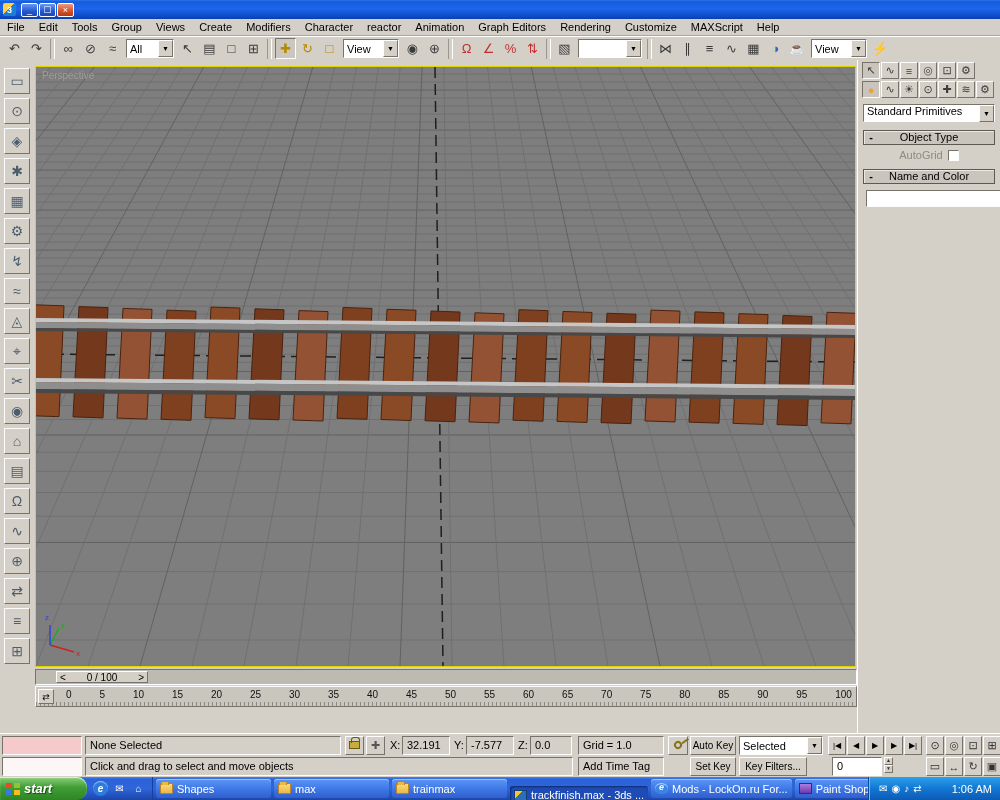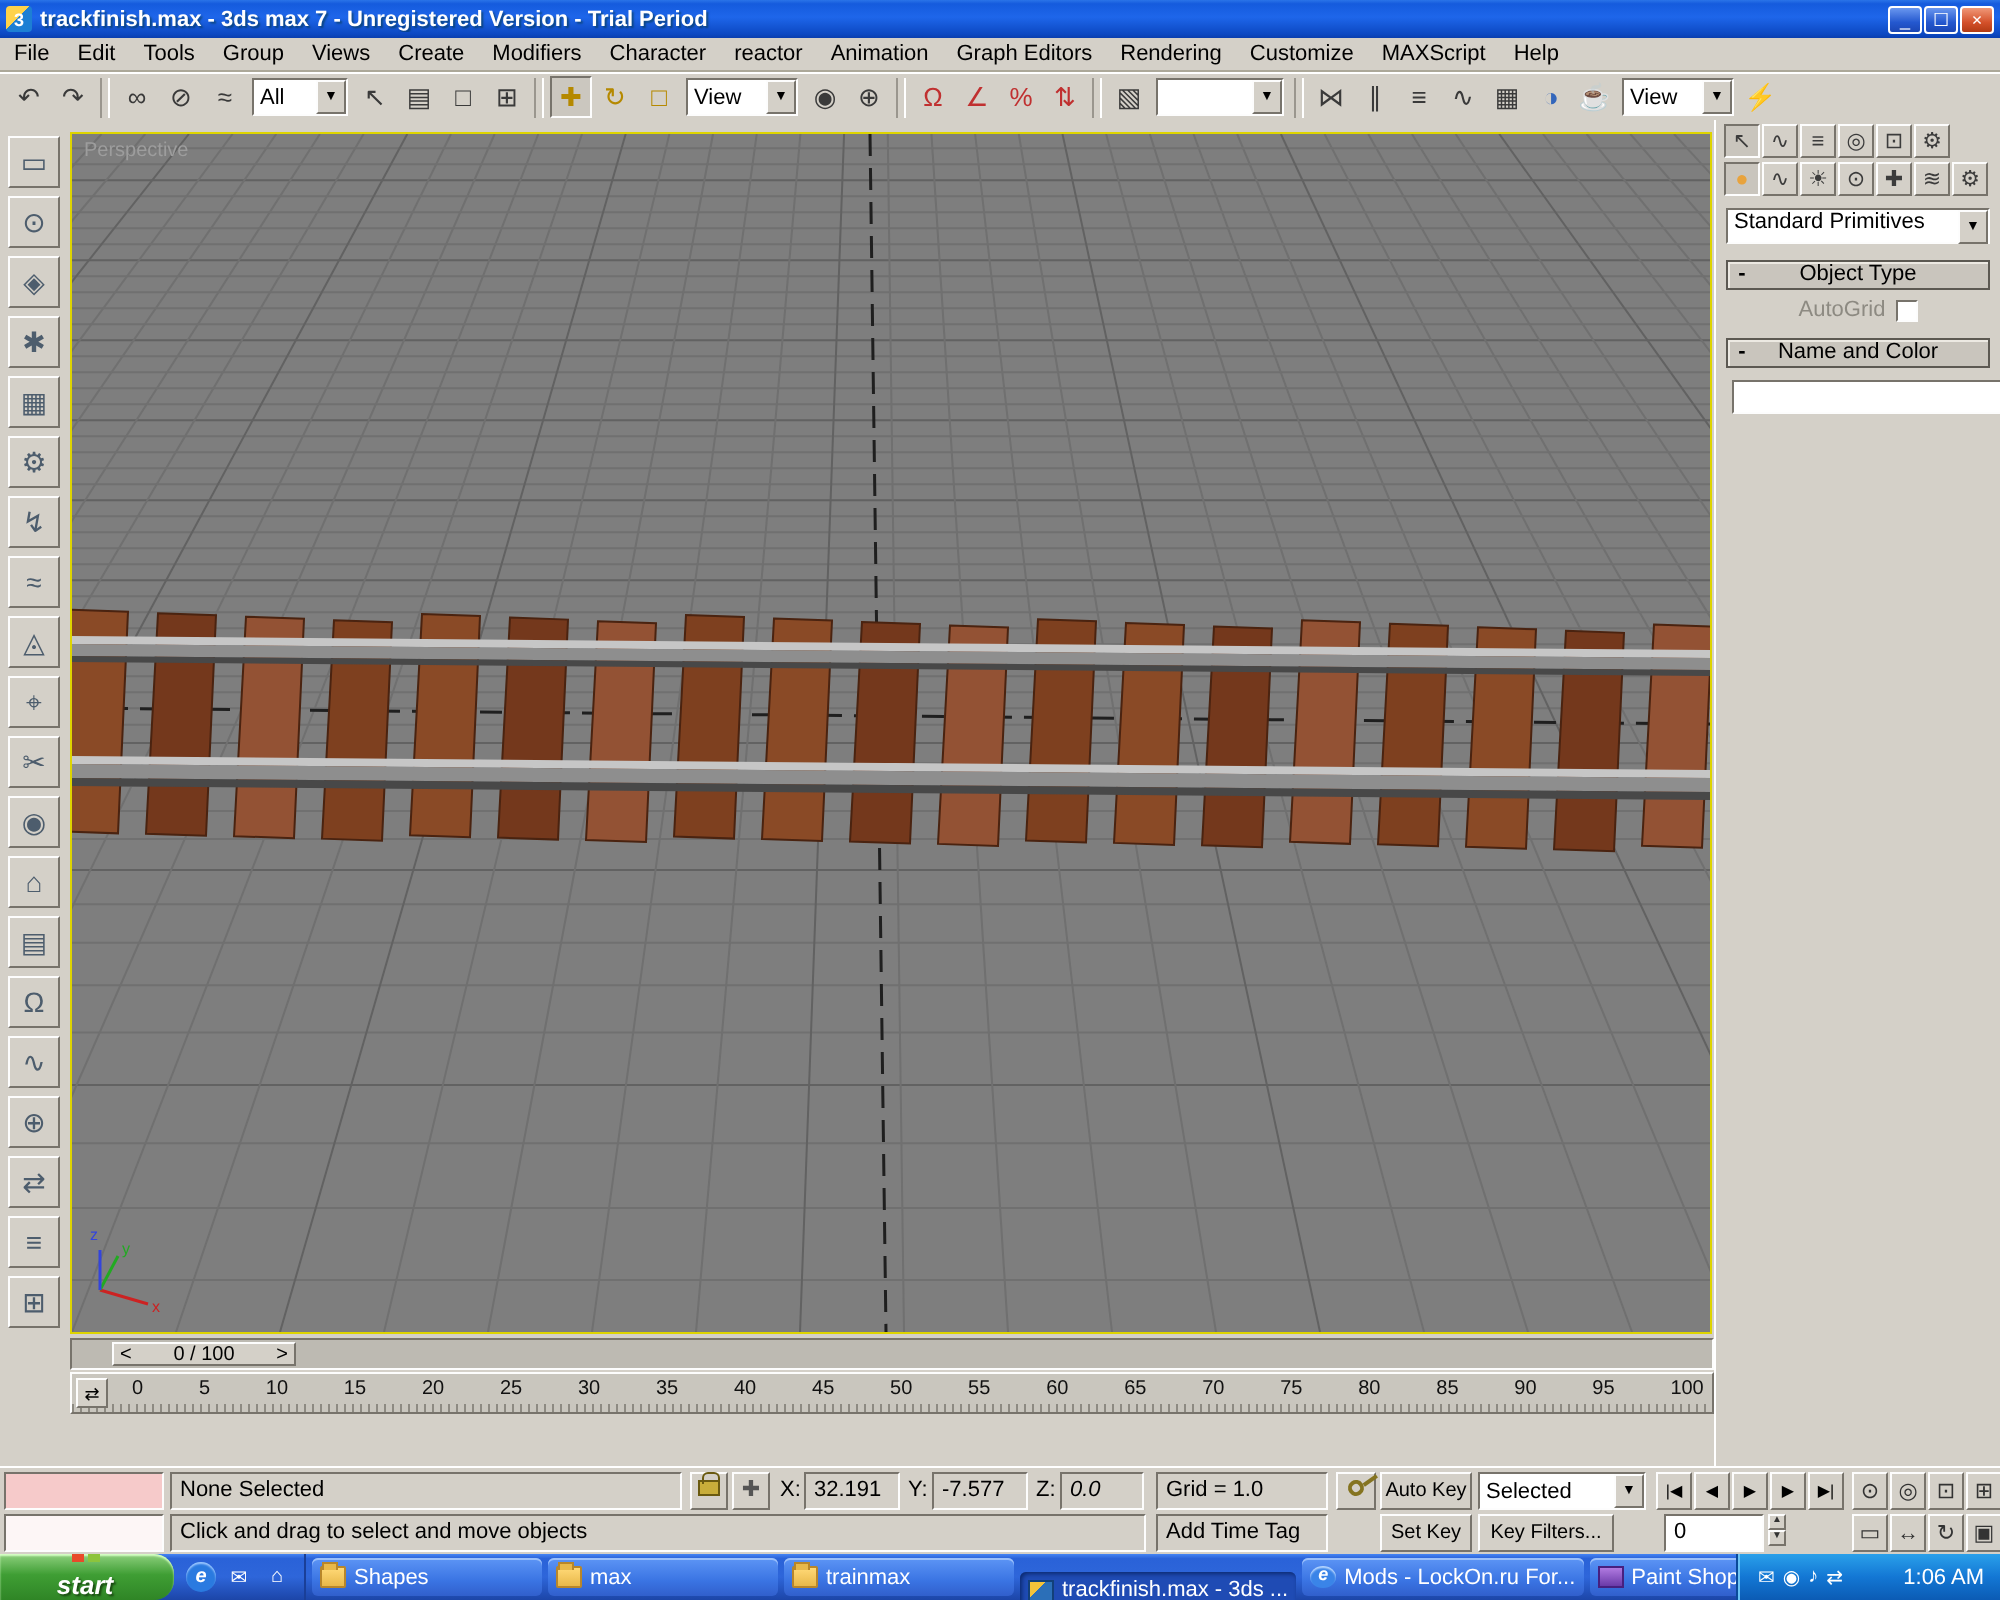--- a/index.html
+++ b/index.html
@@ -109,21 +109,21 @@
   .lock-icon{position:relative;width:11px;height:8px;background:#c8ad3a;border:1px solid #6a5a10;display:inline-block;}
   .lock-icon::before{content:"";position:absolute;top:-5px;left:1px;width:7px;height:5px;border:1px solid #6a5a10;border-bottom:none;border-radius:3px 3px 0 0;}
   .key-icon{position:relative;width:8px;height:8px;border:2px solid #857420;border-radius:50%;display:inline-block;transform:rotate(-35deg);}
   .key-icon::after{content:"";position:absolute;left:6px;top:2px;width:8px;height:2px;background:#857420;}
 
   
   #taskbar{position:absolute;left:0;top:777px;width:1000px;height:23px;
     background:linear-gradient(180deg,#4584f4 0%,#2a62d8 10%,#2e66da 50%,#1c45a8 100%);display:flex;align-items:stretch;}
   #start-btn{width:87px;display:flex;align-items:center;gap:4px;padding:0 8px 0 6px;border-radius:0 10px 10px 0;
     background:linear-gradient(180deg,#8ed07e,#3f9e34 45%,#2f8526);box-shadow:inset 0 1px 1px #d6ffc6;
-    color:#fff;font-weight:bold;font-style:italic;font-size:13px;text-shadow:1px 1px 1px #1a4a12;flex-direction:column;}
+    color:#fff;font-weight:bold;font-style:italic;font-size:13px;text-shadow:1px 1px 1px #1a4a12;}
   #quick-launch{display:flex;align-items:center;gap:4px;padding:0 6px;border-right:1px solid #1a3f98;}
   .ql-icon{width:15px;height:15px;display:flex;align-items:center;justify-content:center;color:#fff;font-size:10px;}
   .ql-icon.e{background:#2a7ae0;border-radius:50%;font-style:italic;font-weight:bold;box-shadow:inset 0 1px 1px #9cc6ff;}
   #task-area{flex:1;display:flex;align-items:center;gap:3px;padding:0 3px;overflow:hidden;}
   .task-btn{flex:0 0 115px;height:19px;display:flex;align-items:center;gap:4px;padding:0 4px;border-radius:3px;
     background:linear-gradient(180deg,#5d95f5,#3a74e3 60%,#315fcc);box-shadow:inset 0 1px 0 #9cc0fa;color:#fff;font-size:11px;}
   .task-btn.active{background:#1f4bb4;box-shadow:inset 1px 1px 2px #0c2a70;margin-top:13px;}
   .task-label{white-space:nowrap;overflow:hidden;flex:1;}
   .task-icon{width:13px;height:11px;flex:0 0 13px;position:relative;}
   .task-icon[data-icon="folder"]{background:linear-gradient(#ffd977,#e8b84a);border:1px solid #b8862a;border-radius:1px;}
@@ -137,21 +137,20 @@
   .tray-icon{color:#fff;font-size:10px;}
   #clock{margin-left:auto;color:#fff;font-size:11px;}
 </style>
 </head>
 <body>
 
 <div id="app">
 
   <div id="titlebar">
     <span id="app-icon">3</span>
-    <span id="title-text">trackfinish.max - 3ds max 7  - Unregistered Version - Trial Period</span>
     <span id="win-controls">
 
     <span class="win-btn">_</span>
         <span class="win-btn">☐</span>
         <span class="win-btn close">×</span>
       </span>
   </div>
 
   <div id="menubar">
 
@@ -473,21 +472,21 @@
 
     <span class="abs s-field" style="left:85px;top:2px;width:256px;">None Selected</span>
     <span class="abs s-btn" style="left:345px;top:2px;width:19px;"><span class="lock-icon"></span></span>
     <span class="abs s-btn" style="left:366px;top:2px;width:19px;font-size:11px;color:#555;">✚</span>
 
     <span class="abs s-label" style="left:390px;top:2px;">X:</span>
     <span class="abs s-field" style="left:402px;top:2px;width:48px;">32.191</span>
     <span class="abs s-label" style="left:454px;top:2px;">Y:</span>
     <span class="abs s-field" style="left:466px;top:2px;width:48px;">-7.577</span>
     <span class="abs s-label" style="left:518px;top:2px;">Z:</span>
-    <span class="abs s-field" style="left:530px;top:2px;width:42px;font-style:italic;">0.0</span>
+    <span class="abs s-field" style="left:530px;top:2px;width:42px;">0.0</span>
 
     <span class="abs s-field" style="left:578px;top:2px;width:86px;">Grid = 1.0</span>
     <span class="abs s-btn" style="left:668px;top:2px;width:20px;"><span class="key-icon"></span></span>
     <span class="abs s-btn" style="left:690px;top:2px;width:46px;">Auto Key</span>
     <span class="abs s-dd" style="left:739px;top:2px;width:84px;">
       <span class="tb-dd-text">Selected</span>
       <span class="tb-dd-arrow">▼</span>
     </span>
     <span class="abs playback" style="left:828px;top:2px;">
 

